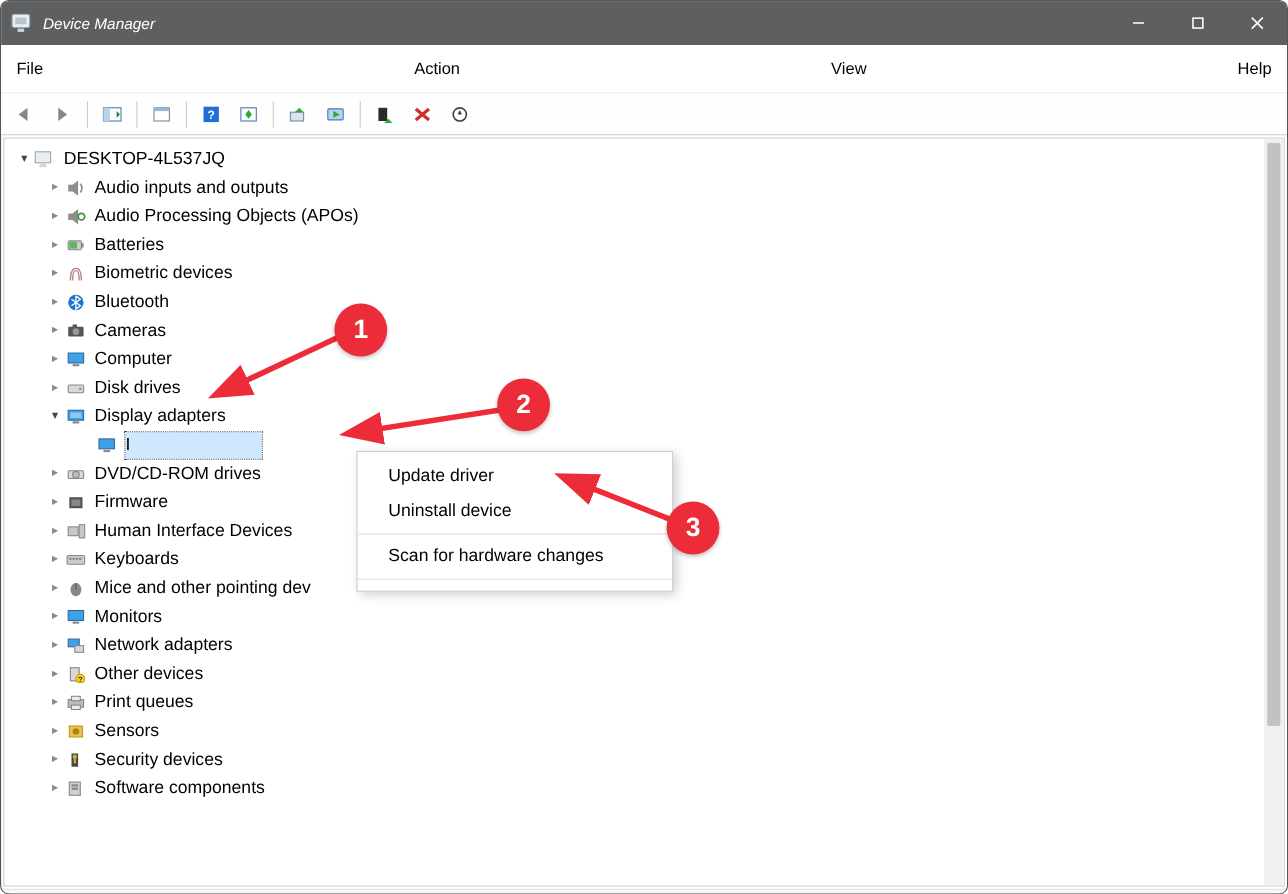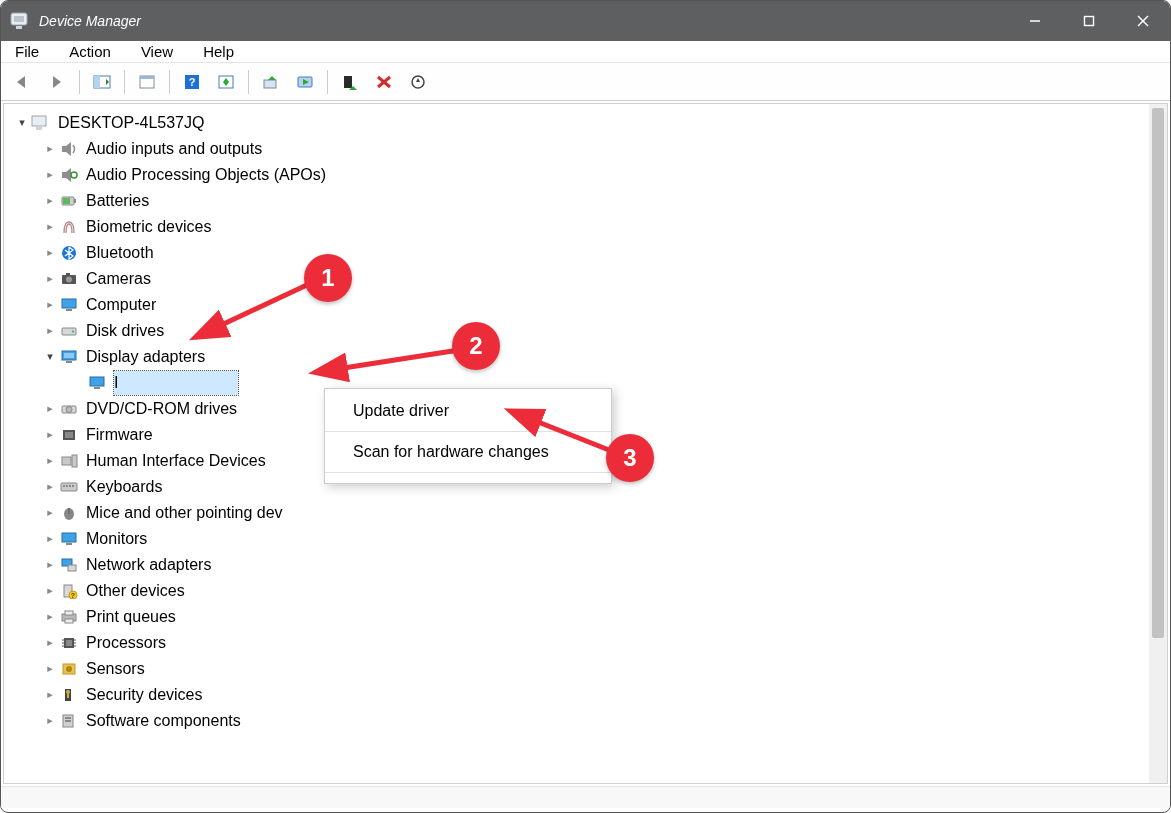--- a/index.html
+++ b/index.html
@@ -26,28 +26,29 @@
   .titlebar .app-icon {
     width: 20px; height: 20px;
     margin-right: 10px;
     display:flex;align-items:center;justify-content:center;
   }
   .titlebar .title { font-size: 14px; flex: 1; }
   .win-controls { display:flex; height:100%; }
   .win-btn { width:54px; display:flex; align-items:center; justify-content:center; color:#fff; font-size:14px; }
   
   .menubar {
-    height: 22px;
+    height: 44px;
     display:flex;
     align-items:center;
     padding: 0 8px;
     border-bottom:1px solid #e5e5e5;
     background:#fff;
     font-size:15px;
     gap: 18px;
+    justify-content: space-between;
   }
   .menubar span { padding:4px 6px; }
   
   .toolbar {
     height:38px;
     display:flex;
     align-items:center;
     padding:0 6px;
     border-bottom:1px solid #d0d0d0;
     background:#fefefe;
@@ -481,36 +482,20 @@
       <span class="ico">
           <svg width="18" height="16">
             <rect x="2" y="5" width="14" height="7" fill="#bbb" stroke="#888"></rect>
             <rect x="5" y="2" width="8" height="4" fill="#eee" stroke="#888"></rect>
             <rect x="5" y="10" width="8" height="4" fill="#eee" stroke="#888"></rect>
           </svg>
         </span>
       <span class="label">Print queues</span>
     </div>
 
-    <div class="node indent1">
-      <span class="chev right"></span>
-      <span class="ico">
-          <svg width="18" height="16">
-            <rect x="4" y="3" width="10" height="10" fill="#555"></rect>
-            <rect x="6" y="5" width="6" height="6" fill="#888"></rect>
-            <line x1="2" y1="5" x2="4" y2="5" stroke="#555"></line>
-            <line x1="2" y1="8" x2="4" y2="8" stroke="#555"></line>
-            <line x1="2" y1="11" x2="4" y2="11" stroke="#555"></line>
-            <line x1="14" y1="5" x2="16" y2="5" stroke="#555"></line>
-            <line x1="14" y1="8" x2="16" y2="8" stroke="#555"></line>
-            <line x1="14" y1="11" x2="16" y2="11" stroke="#555"></line>
-          </svg>
-        </span>
-      <span class="label">Processors</span>
-    </div>
 
     <div class="node indent1">
       <span class="chev right"></span>
       <span class="ico">
           <svg width="18" height="16">
             <rect x="3" y="3" width="12" height="10" fill="#e6c068" stroke="#c79a00"></rect>
             <circle cx="9" cy="8" r="3" fill="#b38600"></circle>
           </svg>
         </span>
       <span class="label">Sensors</span>
@@ -541,20 +526,21 @@
     </div>
 
   </div>
 
   <div class="scrollbar">
     <div class="scroll-thumb"></div>
   </div>
 
   <div class="context-menu">
     <div class="item">Update driver</div>
+    <div class="item">Uninstall device</div>
     <hr>
     <div class="item">Scan for hardware changes</div>
     <hr>
   </div>
 
   <div class="badge" style="left:300px;top:150px;">1</div>
   <div class="badge" style="left:448px;top:218px;">2</div>
   <div class="badge" style="left:602px;top:330px;">3</div>
 
   <svg class="arrow" style="left:180px;top:170px;" width="140" height="80">

